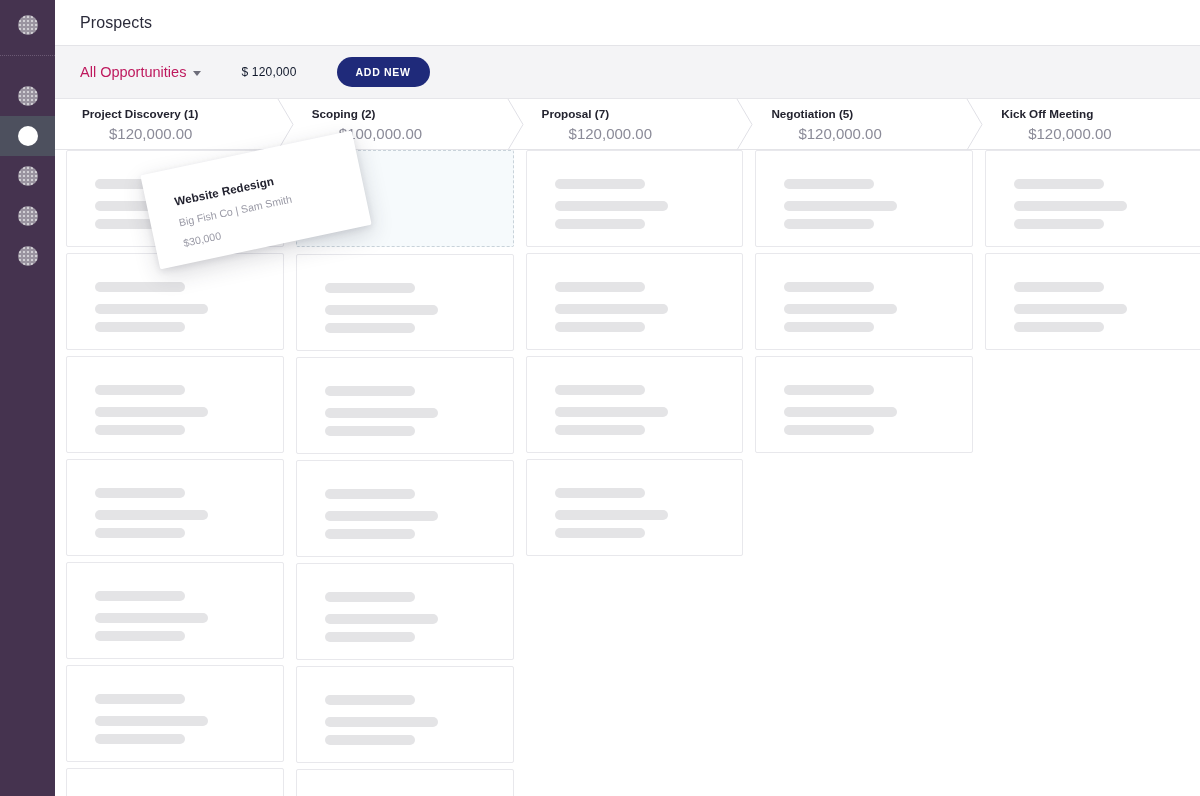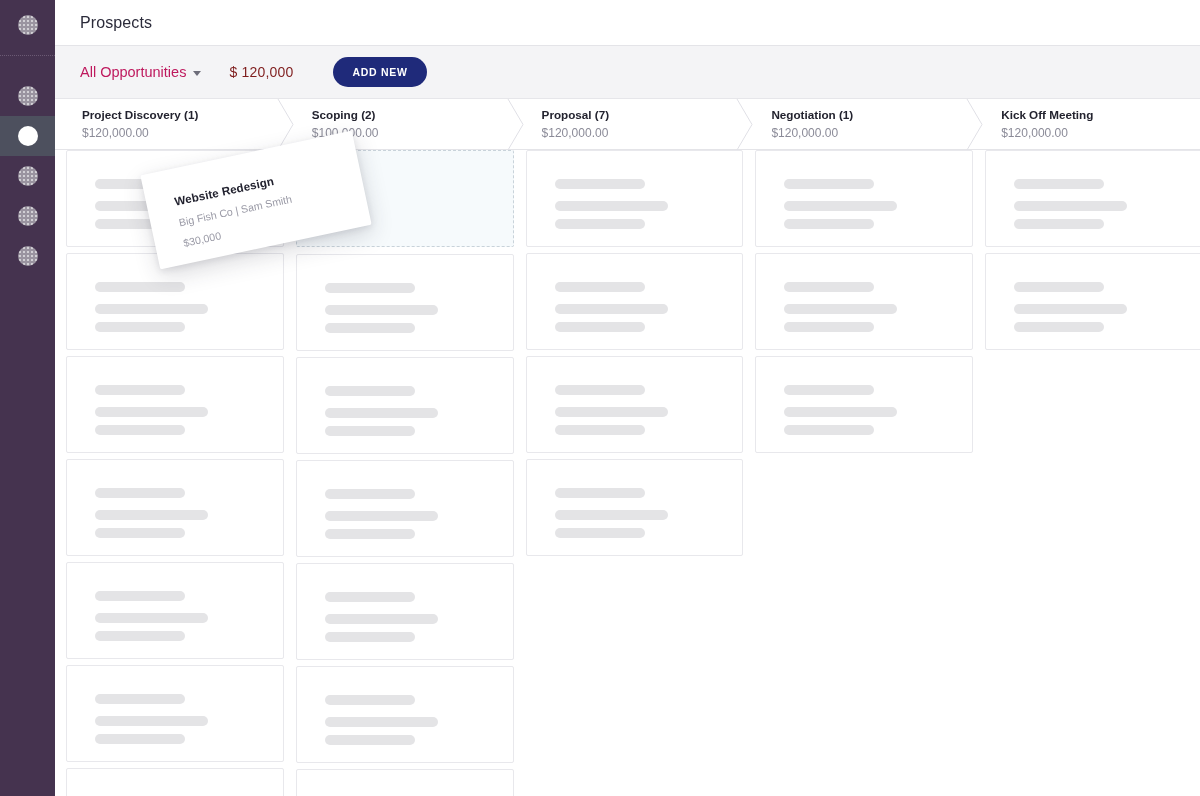--- a/index.html
+++ b/index.html
@@ -65,22 +65,22 @@
     cursor: pointer;
   }
   .caret {
     width: 0; height: 0;
     border-left: 4.5px solid transparent;
     border-right: 4.5px solid transparent;
     border-top: 5px solid #6d6d7a;
     margin-top: 3px;
   }
   .total {
-    margin-left: 28px;
-    font-size: 14px; color: #7f1d1d; letter-spacing: .2px;
+    margin-left: 40px;
+    font-size: 12px; color: #0f172a; letter-spacing: .2px;
   }
   .addnew {
     margin-left: 40px;
     background: #1f2a7a; color: #fff;
     font-size: 10.5px; font-weight: 700; letter-spacing: .7px;
     border: none; border-radius: 16px;
     padding: 9px 19px;
     cursor: pointer;
   }
 
@@ -91,21 +91,21 @@
     position: relative;
     display: flex;
   }
   .colhead {
     position: relative;
     padding-left: 27px;
     display: flex; flex-direction: column; justify-content: center;
     flex: 0 0 229.8px;
   }
   .colhead-title { font-size: 11.7px; font-weight: 700; color: #23232f; }
-  .colhead-amount { font-size: 12px; color: #8b8b98; margin-top: 5px; }
+  .colhead-amount { font-size: 15px; color: #8b8b98; margin-top: 5px; margin-left: 27px; }
   .chev {
     position: absolute; left: -8px; top: 0; bottom: 0;
     width: 18px;
     pointer-events: none;
   }
   .chev svg { display: block; }
 
   
   .board {
     position: absolute; left: 0; right: 0; top: 150px; bottom: 0;
@@ -225,21 +225,21 @@
           </span>
           <div class="colhead-title">Proposal (7)</div>
           <div class="colhead-amount">$120,000.00</div>
         </div>
         <div class="colhead">
           <span class="chev">
             <svg width="18" height="51" viewBox="0 0 18 51">
               <path d="M1 0 L16 25.5 L1 51" fill="none" stroke="#e0e0e6" stroke-width="1"></path>
             </svg>
           </span>
-          <div class="colhead-title">Negotiation (1)</div>
+          <div class="colhead-title">Negotiation (5)</div>
           <div class="colhead-amount">$120,000.00</div>
         </div>
         <div class="colhead">
           <span class="chev">
             <svg width="18" height="51" viewBox="0 0 18 51">
               <path d="M1 0 L16 25.5 L1 51" fill="none" stroke="#e0e0e6" stroke-width="1"></path>
             </svg>
           </span>
           <div class="colhead-title">Kick Off Meeting</div>
           <div class="colhead-amount">$120,000.00</div>

